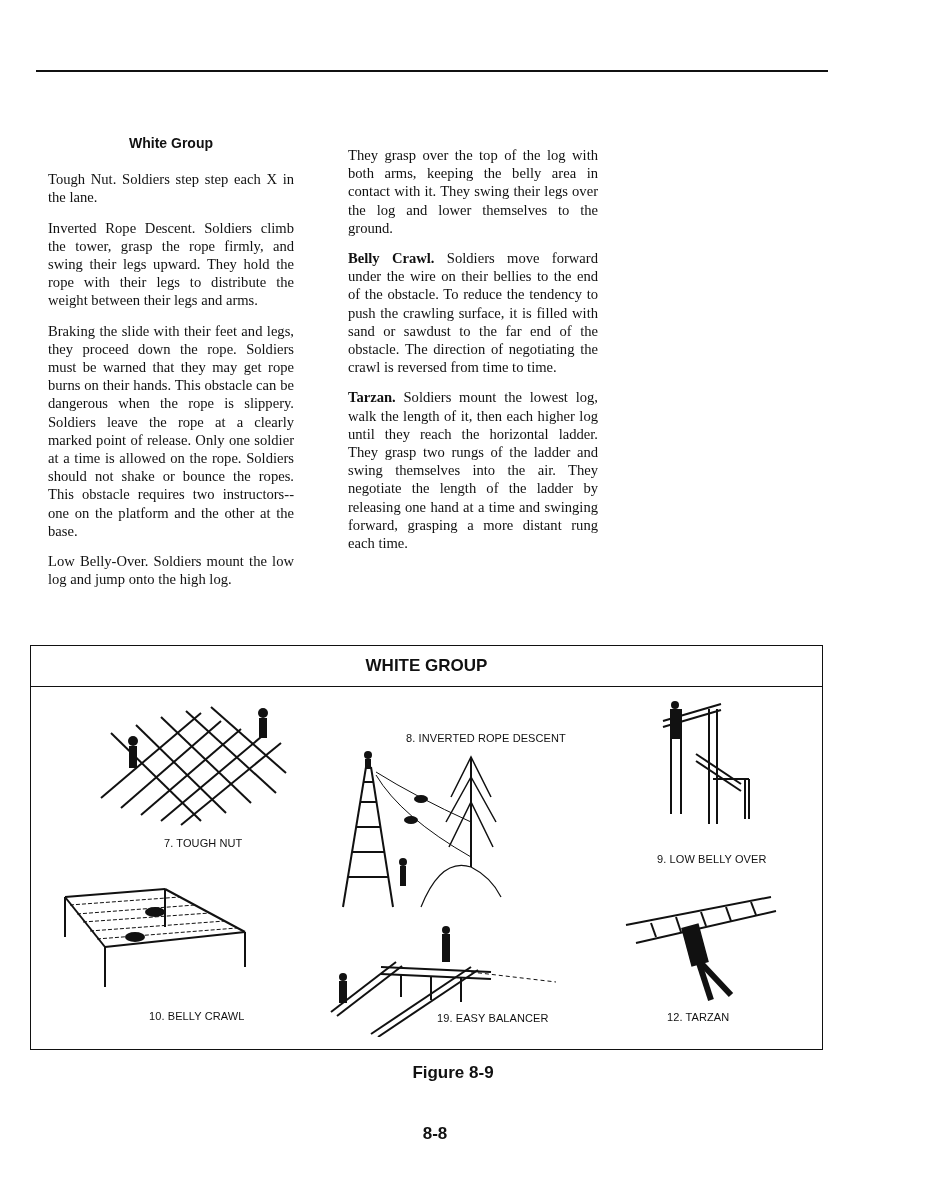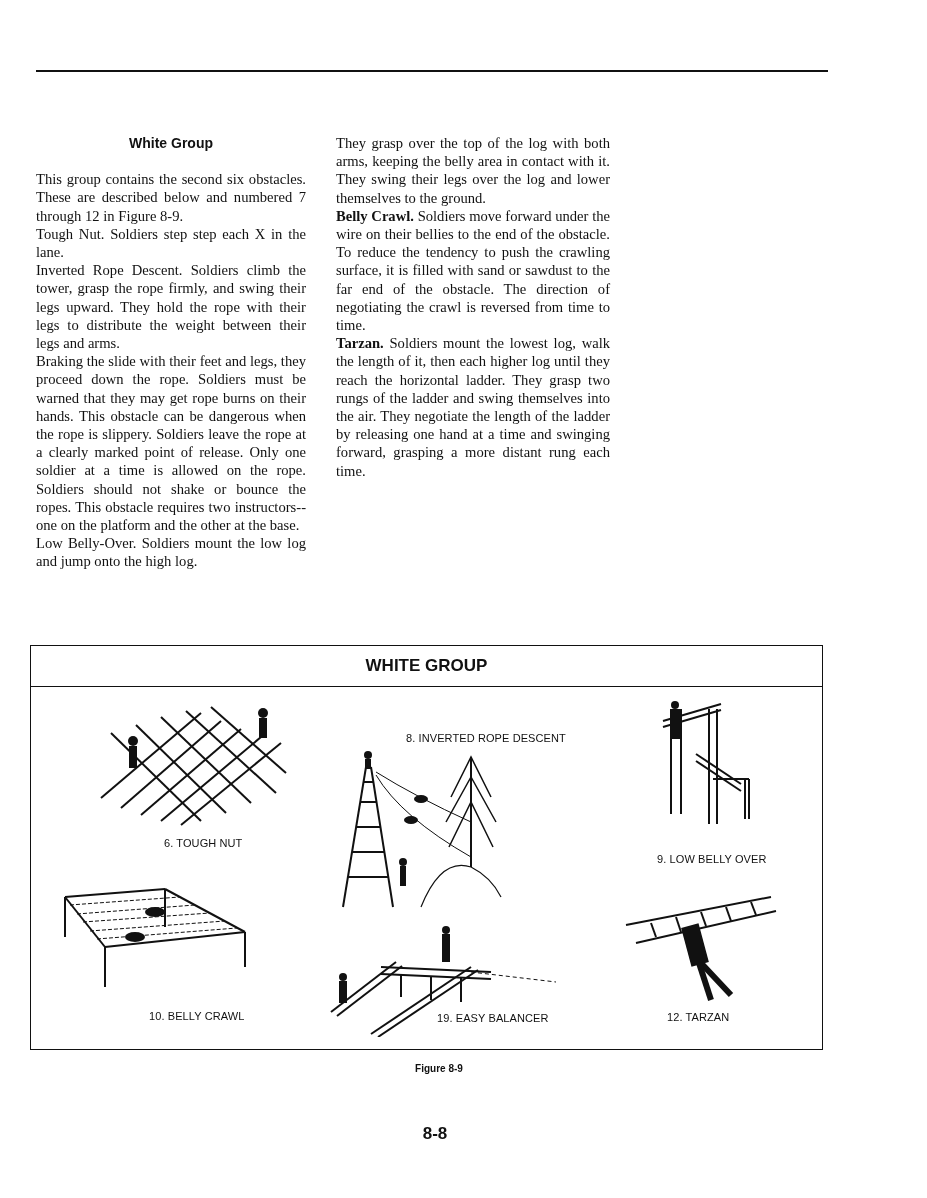--- a/index.html
+++ b/index.html
@@ -1,39 +1,38 @@
 <!DOCTYPE html>
 <html><head>
 <meta charset="utf-8">
 <style>
   html, body { margin: 0; padding: 0; background: #ffffff; }
   body { width: 927px; height: 1198px; position: relative; overflow: hidden; font-family: "Liberation Serif", serif; color: #111; }
   .top-rule { position: absolute; left: 36px; top: 70px; width: 792px; height: 2px; background: #111; }
   .col { position: absolute; top: 134px; font-size: 14.6px; line-height: 18.2px; text-align: justify; }
   .col-left { left: 36px; width: 270px; }
   .col-right { left: 336px; width: 274px; }
-  .col p { margin: 0; }
+  .col p { margin: 12px; }
   .heading { font-family: "Liberation Sans", sans-serif; font-weight: bold; font-size: 14px; text-align: center; margin: 0 0 18px 0 !important; }
   .term { font-weight: bold; }
   .figure { position: absolute; left: 30px; top: 645px; width: 791px; height: 403px; border: 1.5px solid #111; }
   .fig-header { height: 40px; border-bottom: 1.5px solid #111; display: flex; align-items: center; justify-content: center; font-family: "Liberation Sans", sans-serif; font-weight: bold; font-size: 17px; }
   .fig-body { position: relative; width: 100%; height: 361px; }
   .caption { position: absolute; font-family: "Liberation Sans", sans-serif; font-size: 11px; letter-spacing: 0.1px; }
   .illus { position: absolute; }
-  .fig-label { position: absolute; top: 1063px; left: 4px; width: 870px; text-align: center; font-family: "Liberation Sans", sans-serif; font-weight: bold; font-size: 10px; }
+  .fig-label { position: absolute; top: 1063px; left: 18px; width: 870px; text-align: center; font-family: "Liberation Sans", sans-serif; font-weight: bold; font-size: 17px; }
   .page-num { position: absolute; top: 1124px; left: 0; width: 870px; text-align: center; font-family: "Liberation Sans", sans-serif; font-weight: bold; font-size: 17px; }
 </style>
 </head>
 <body>
 
 <div class="top-rule"></div>
 
 <div class="col col-left">
   <p class="heading">White Group</p>
-  <p>This group contains the second six obstacles. These are described below and numbered 7 through 12 in Figure 8-9.</p>
   <p>Tough Nut. Soldiers step step each X in the lane.</p>
   <p>Inverted Rope Descent. Soldiers climb the tower, grasp the rope firmly, and swing their legs upward. They hold the rope with their legs to distribute the weight between their legs and arms.</p>
   <p>Braking the slide with their feet and legs, they proceed down the rope. Soldiers must be warned that they may get rope burns on their hands. This obstacle can be dangerous when the rope is slippery. Soldiers leave the rope at a clearly marked point of release. Only one soldier at a time is allowed on the rope. Soldiers should not shake or bounce the ropes. This obstacle requires two instructors--one on the platform and the other at the base.</p>
   <p>Low Belly-Over. Soldiers mount the low log and jump onto the high log.</p>
 </div>
 
 <div class="col col-right">
   <p>They grasp over the top of the log with both arms, keeping the belly area in contact with it. They swing their legs over the log and lower themselves to the ground.</p>
   <p><span class="term">Belly Crawl.</span><span> Soldiers move forward under the wire on their bellies to the end of the obstacle. To reduce the tendency to push the crawling surface, it is filled with sand or sawdust to the far end of the obstacle. The direction of negotiating the crawl is reversed from time to time.</span></p>
   <p><span class="term">Tarzan.</span><span> Soldiers mount the lowest log, walk the length of it, then each higher log until they reach the horizontal ladder. They grasp two rungs of the ladder and swing themselves into the air. They negotiate the length of the ladder by releasing one hand at a time and swinging forward, grasping a more distant rung each time.</span></p>
@@ -56,21 +55,21 @@
           <line x1="95" y1="8" x2="185" y2="90"></line>
         <line x1="120" y1="4" x2="195" y2="70"></line>
       </g>
       <g fill="#111">
           <circle cx="42" cy="38" r="5"></circle>
           <rect x="38" y="43" width="8" height="22"></rect>
       <circle cx="172" cy="10" r="5"></circle>
           <rect x="168" y="15" width="8" height="20"></rect>
         </g>
     </svg>
-    <div class="caption" style="left:133px;top:150px">6. TOUGH NUT</div>
+    <div class="caption" style="left:133px;top:150px">7. TOUGH NUT</div>
 
     <svg class="illus" style="left:290px;top:50px" width="200" height="180" viewBox="0 0 200 180">
       <g stroke="#111" stroke-width="2" fill="none">
         <line x1="22" y1="170" x2="45" y2="30"></line>
           <line x1="72" y1="170" x2="50" y2="30"></line>
         <line x1="27" y1="140" x2="67" y2="140"></line>
           <line x1="31" y1="115" x2="63" y2="115"></line>
         <line x1="35" y1="90" x2="59" y2="90"></line>
           <line x1="39" y1="65" x2="55" y2="65"></line>
         <line x1="42" y1="45" x2="53" y2="45"></line>

